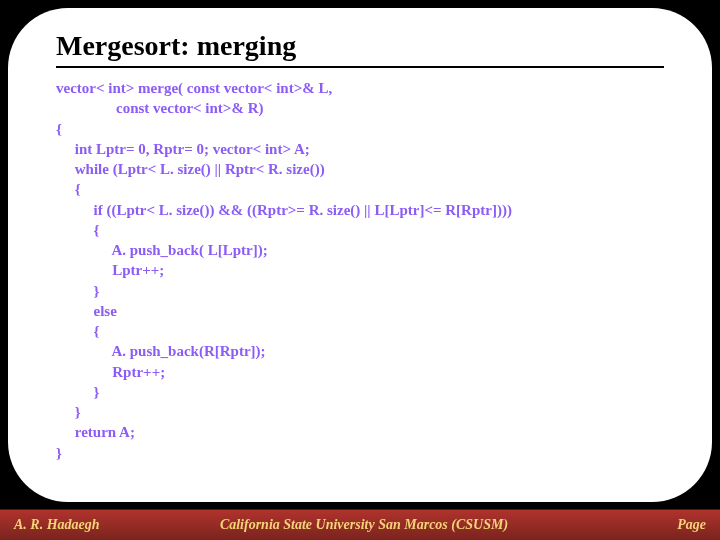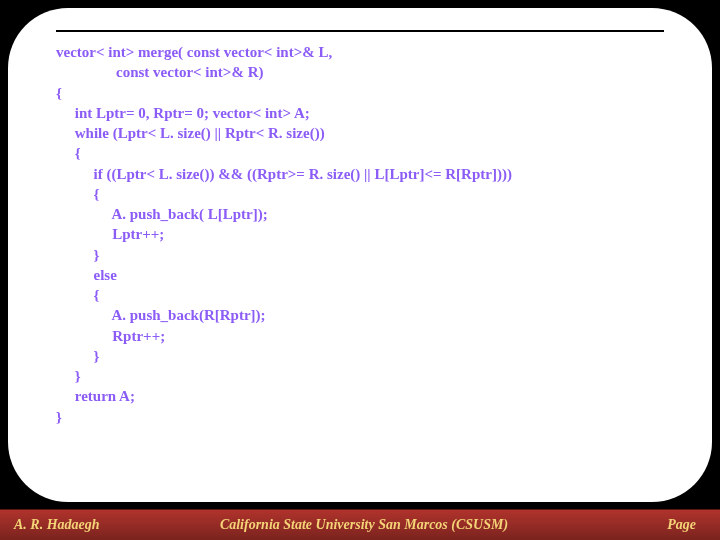--- a/index.html
+++ b/index.html
@@ -57,26 +57,27 @@
     font-size: 14px;
     padding: 15px 14px;
   }
   .footer .center {
     position: absolute;
     left: 8px;
     right: 0;
     text-align: center;
   }
   .footer .left { position: relative; z-index: 1; }
-  .footer .right { position: absolute; right: 24px; z-index: 1; font-style: italic; }
+  .footer .right { position: absolute; right: 14px; z-index: 1; font-style: italic; }
 </style>
 </head>
 <body>
 
 <div class="slide">
+  <div class="title">Mergesort: merging</div>
   <div class="underline"></div>
   <div class="code">vector&lt; int&gt; merge( const vector&lt; int&gt;&amp; L,
                 const vector&lt; int&gt;&amp; R)
 {
      int Lptr= 0, Rptr= 0; vector&lt; int&gt; A;
      while (Lptr&lt; L. size() || Rptr&lt; R. size())
      {
           if ((Lptr&lt; L. size()) &amp;&amp; ((Rptr&gt;= R. size() || L[Lptr]&lt;= R[Rptr])))
           {
                A. push_back( L[Lptr]);

